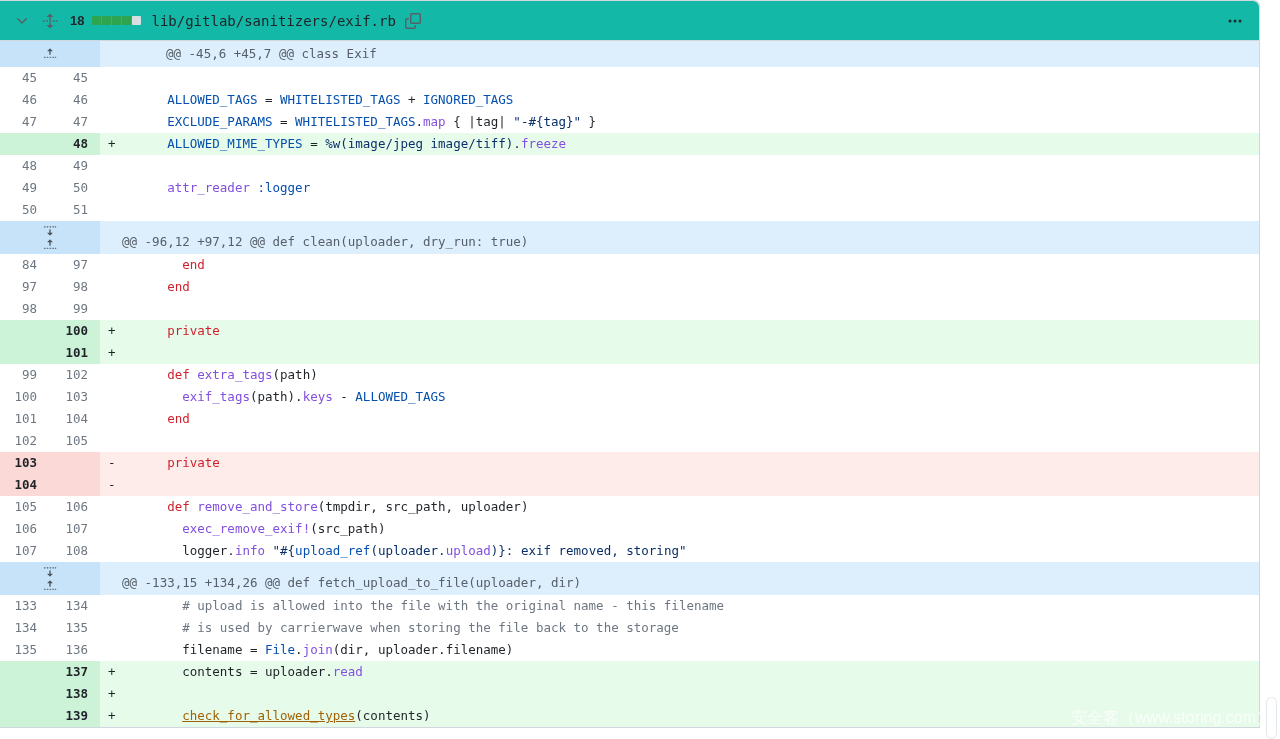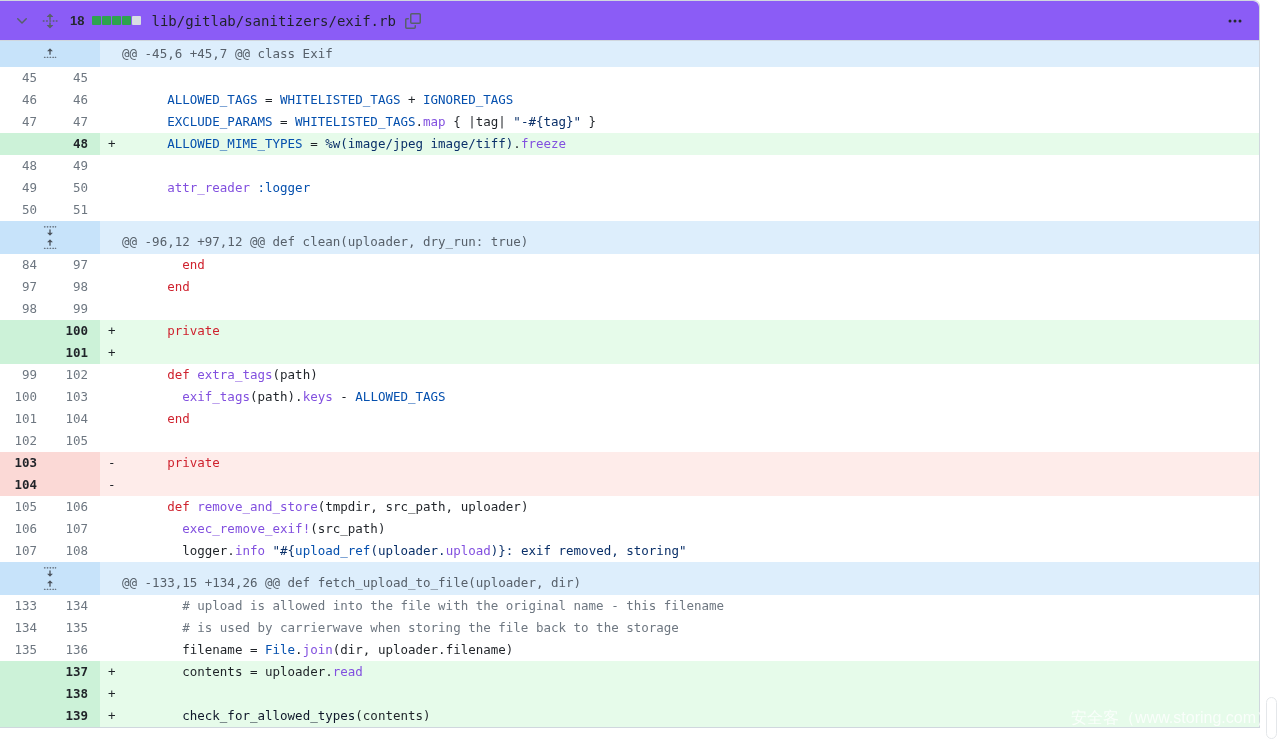--- a/index.html
+++ b/index.html
@@ -4,21 +4,21 @@
 <style>
   * { margin:0; padding:0; box-sizing:border-box; }
   html,body { width:1280px; height:739px; overflow:hidden; background:#ffffff;
               font-family:"Liberation Sans", sans-serif; position:relative; }
 
   .panel { position:absolute; left:0; top:0; width:1260px;
            border:1px solid #d0d7de; border-left:none;
            border-radius:0 6px 0 0; background:#fff; }
 
   
-  .file-header { height:40px; background:#8b5cf6; border-bottom:1px solid #d0d7de;
+  .file-header { height:40px; background:#14b8a6; border-bottom:1px solid #d0d7de;
                  border-radius:0 6px 0 0; display:flex; align-items:center;
                  padding:0 14px 0 12px; }
   .icon-btn { background:none; border:none; cursor:pointer; padding:2px;
               display:flex; align-items:center; justify-content:center; color:#57606a; }
   .icon-btn svg { display:block; }
   .changes-count { font-size:13px; font-weight:700; color:#24292f; margin:0 8px 0 10px; }
   .diffstat { display:flex; gap:1px; align-items:center; }
   .diffstat .sq { width:9px; height:9px; border-radius:1px; }
   .sq.green { background:#2da44e; }
   .sq.gray  { background:#d8dee4; }
@@ -40,21 +40,21 @@
   .row-context { background:#ffffff; }
   .row-context .cell-old, .row-context .cell-new { color:#6e7781; }
 
   .row-add { background:#e6fbea; }
   .row-add .cell-old, .row-add .cell-new { background:#ccf2d8; color:#1f2328; font-weight:700; }
 
   .row-del { background:#feecea; }
   .row-del .cell-old, .row-del .cell-new { background:#fbd9d6; color:#1f2328; font-weight:700; }
 
   .row-hunk { background:#ddeefc; color:#57606a; }
-  .row-hunk.h-single { height:26px; line-height:26px; }
+  .row-hunk.h-single { height:26px; line-height:26px;gap:44px; }
   .row-hunk.h-double { height:33px; line-height:41px; }
   .hunk-gutter { width:100px; flex:0 0 100px; background:#c7e3fa;
                  display:flex; flex-direction:column; align-items:center; justify-content:center; }
   .hunk-gutter .icon-btn { padding:0; height:15px; color:#4b535d; }
   .hunk-text { padding-left:22px; }
 
   
   .scroll-thumb { position:absolute; right:3px; bottom:0; width:11px; height:42px;
                   background:#ffffff; border:1px solid #e4e7ea; border-radius:6px; z-index:5; }
   .watermark { position:absolute; right:8px; bottom:10px; z-index:6;
@@ -170,18 +170,18 @@
                 <rect x="4.2" y="11" width="2" height="1.4" rx="0.7"></rect>
                 <rect x="7.4" y="11" width="2" height="1.4" rx="0.7"></rect>
                 <rect x="10.6" y="11" width="2" height="1.4" rx="0.7"></rect>
                 <rect x="13.4" y="11" width="1.8" height="1.4" rx="0.7"></rect>
               </svg></span></button></div><div class="hunk-text">@@ -133,15 +134,26 @@ def fetch_upload_to_file(uploader, dir)</div></div>
       <div class="row row-context"><div class="cell-old">133</div><div class="cell-new">134</div><div class="cell-code"><span class="marker"></span><span class="code-text"><span style="color: rgb(110, 119, 129);">        # upload is allowed into the file with the original name - this filename</span></span></div></div>
       <div class="row row-context"><div class="cell-old">134</div><div class="cell-new">135</div><div class="cell-code"><span class="marker"></span><span class="code-text"><span style="color: rgb(110, 119, 129);">        # is used by carrierwave when storing the file back to the storage</span></span></div></div>
       <div class="row row-context"><div class="cell-old">135</div><div class="cell-new">136</div><div class="cell-code"><span class="marker"></span><span class="code-text"><span style="color: rgb(31, 35, 40);">        filename = </span><span style="color: rgb(5, 80, 174);">File</span><span style="color: rgb(31, 35, 40);">.</span><span style="color: rgb(130, 80, 223);">join</span><span style="color: rgb(31, 35, 40);">(dir, uploader.filename)</span></span></div></div>
       <div class="row row-add"><div class="cell-old"></div><div class="cell-new">137</div><div class="cell-code"><span class="marker">+</span><span class="code-text"><span style="color: rgb(31, 35, 40);">        contents = uploader.</span><span style="color: rgb(130, 80, 223);">read</span></span></div></div>
       <div class="row row-add"><div class="cell-old"></div><div class="cell-new">138</div><div class="cell-code"><span class="marker">+</span><span class="code-text"></span></div></div>
-      <div class="row row-add"><div class="cell-old"></div><div class="cell-new">139</div><div class="cell-code"><span class="marker">+</span><span class="code-text"><span style="color: rgb(31, 35, 40);">        </span><span style="color: #0f172a;">check_for_allowed_types</span><span style="color: rgb(31, 35, 40);">(contents)</span></span></div></div>
+      <div class="row row-add"><div class="cell-old"></div><div class="cell-new">139</div><div class="cell-code"><span class="marker">+</span><span class="code-text"><span style="color: rgb(31, 35, 40);">        </span><span style="color: #a16207; text-decoration: underline;">check_for_allowed_types</span><span style="color: rgb(31, 35, 40);">(contents)</span></span></div></div>
     </div>
 </div>
 
 <div class="scroll-thumb"></div>
 <div class="watermark">安全客（www.storing.com）</div>
 
 </body></html>

